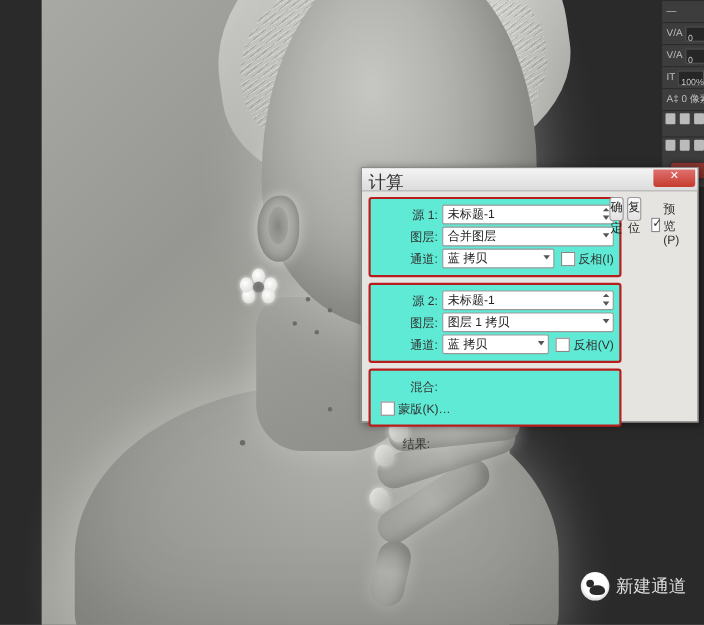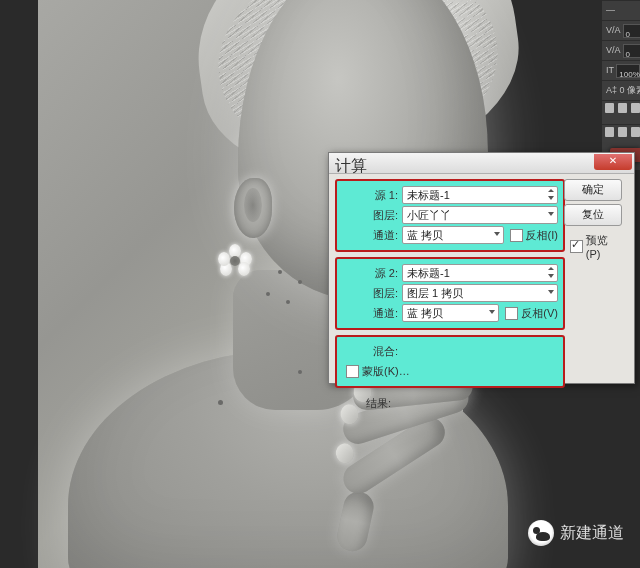--- a/index.html
+++ b/index.html
@@ -52,21 +52,21 @@
   .lbl { width:56px; text-align:right; margin-right:4px; color:#333; font-size:11px; }
   .combo { flex:1; height:16px; border:1px solid #999; background:#fff; border-radius:2px; position:relative; font-size:11px; padding:0 14px 0 4px; line-height:16px; color:#222; }
   .combo::after { content:""; position:absolute; right:3px; top:5px; width:0; height:0; border-left:3px solid transparent; border-right:3px solid transparent; border-top:4px solid #555; }
   .combo.dbl::before { content:""; position:absolute; right:3px; top:2px; width:0; height:0; border-left:3px solid transparent; border-right:3px solid transparent; border-bottom:3px solid #555; }
   .combo.dbl::after { top:9px; }
   .combo.short { flex:0 0 70px; }
   .cb { width:11px; height:11px; border:1px solid #888; background:#fff; margin:0 3px 0 6px; position:relative; }
   .cb.checked::after { content:"✓"; position:absolute; left:0; top:-3px; font-size:11px; color:#333; }
   .after-cb { color:#333; font-size:11px; }
   .numbox { width:30px; height:15px; border:1px solid #999; background:#fff; text-align:center; font-size:11px; margin:0 4px; }
-  .dlg-right { position:absolute; right:12px; top:26px; width:58px; display:flex; flex-direction:column; gap:3px; }
+  .dlg-right { position:absolute; right:22px; top:26px; width:58px; display:flex; flex-direction:row; gap:3px; }
   .btn { height:20px; border:1px solid #999; border-radius:3px; background:linear-gradient(#fafafa,#e2e2e2); text-align:center; line-height:19px; color:#222; }
   .preview-row { margin-top:4px; display:flex; align-items:center; }
 
   .watermark { position:absolute; right:16px; bottom:22px; display:flex; align-items:center; color:#ddd; font-size:16px; }
   .wm-icon { width:26px; height:26px; border-radius:50%; background:radial-gradient(circle at 50% 45%, #fff 55%, #ddd 70%); margin-right:6px; position:relative; }
   .wm-icon::before { content:""; position:absolute; left:5px; top:7px; width:7px; height:7px; border-radius:50%; background:#2a2a2a; }
   .wm-icon::after { content:""; position:absolute; left:8px; top:12px; width:14px; height:9px; border-radius:50% 50% 40% 40%; background:#2a2a2a; }
 </style>
 </head>
 <body>
@@ -134,21 +134,21 @@
   </div>
 
   <div class="dlg-body">
     <div class="fieldset">
       <div class="row">
         <span class="lbl">源 1:</span>
         <span class="combo dbl">未标题-1</span>
       </div>
       <div class="row">
         <span class="lbl">图层:</span>
-        <span class="combo">小匠丫丫</span>
+        <span class="combo">合并图层</span>
       </div>
       <div class="row">
         <span class="lbl">通道:</span>
         <span class="combo">蓝 拷贝</span>
         <span class="cb"></span>
         <span class="after-cb">反相(I)</span>
       </div>
     </div>
 
     <div class="fieldset">

